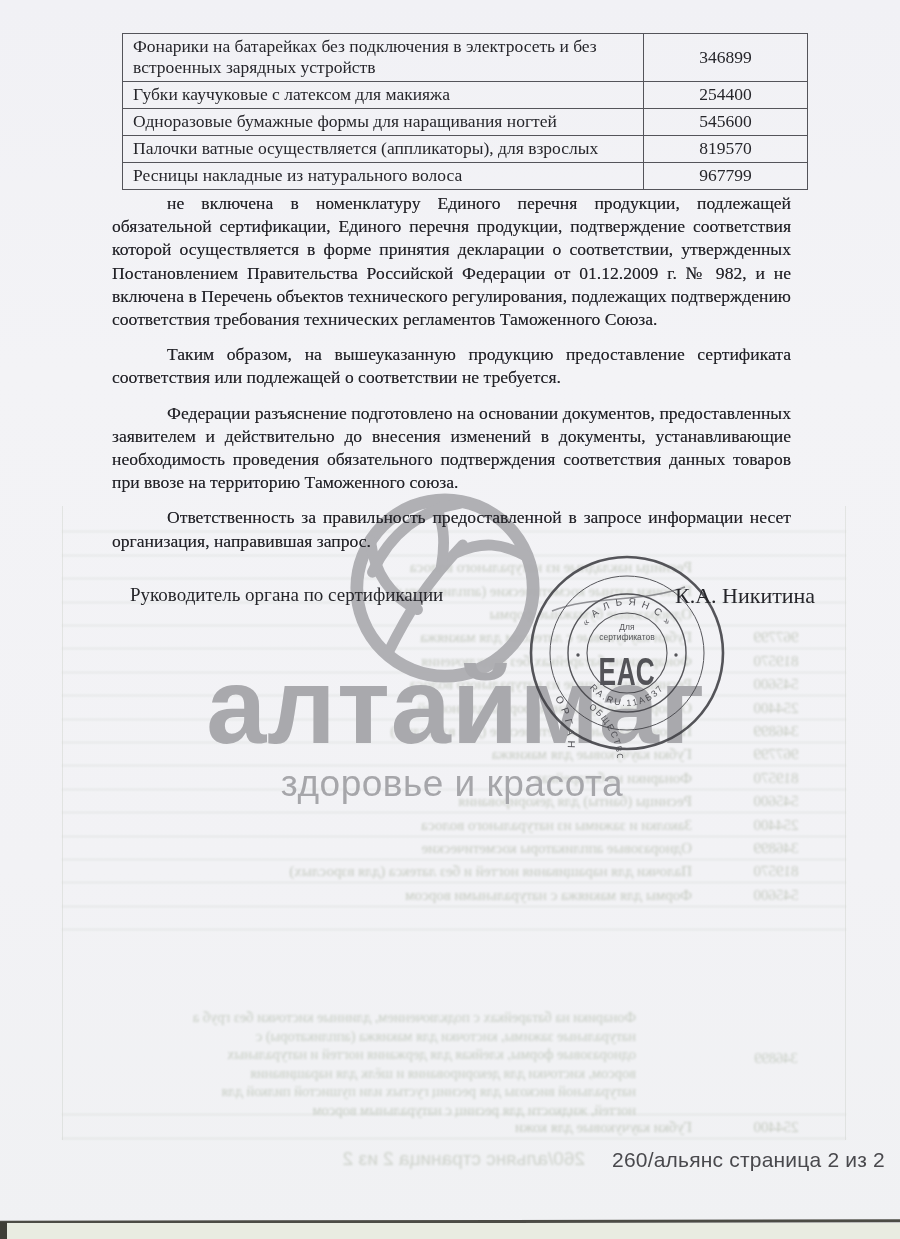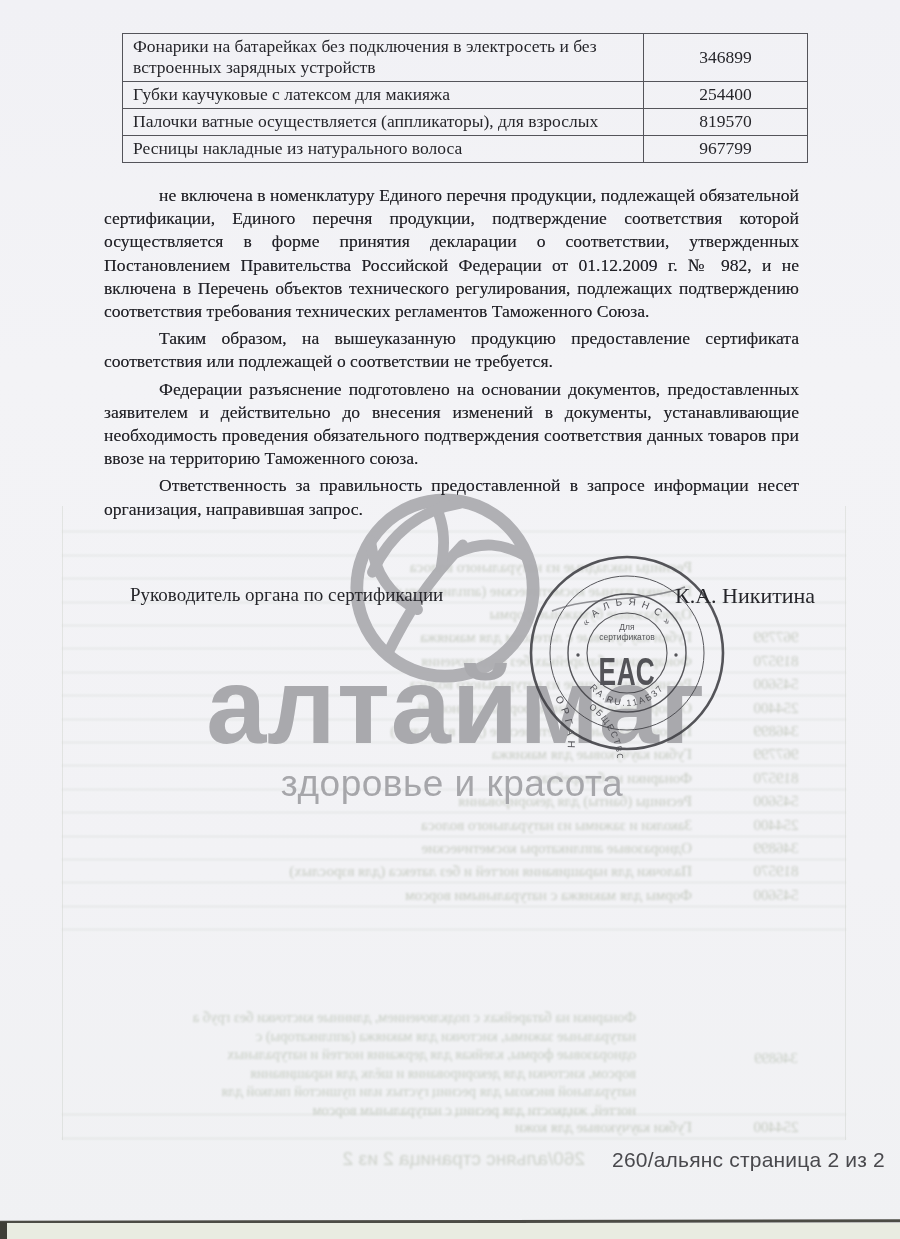--- a/index.html
+++ b/index.html
@@ -62,21 +62,21 @@
     border:1.4px solid #54545a;
     font-size:17.5px;line-height:21px;
     padding:2px 10px 3px 10px;vertical-align:middle;color:#26262b;
   }
   td.code-cell{width:143px;text-align:center;padding:2px 4px;}
   .body-text{
     position:absolute;left:100px;top:180px;width:703px;
     font-size:17.6px;line-height:23.2px;text-align:justify;color:#222227;
     text-shadow:0 0 .4px rgba(40,40,50,.55);
   }
-  .body-text p{margin:4px;text-indent:55px;}
+  .body-text p{margin:12px;text-indent:55px;}
   .sig-block{position:absolute;left:130px;top:582px;z-index:5;font-size:19px;line-height:26px;color:#26262b;text-align:center;}
   .sig-name{position:absolute;left:675px;top:583px;z-index:5;font-size:22px;color:#26262b;}
   .footer-note{
     position:absolute;left:612px;top:1148px;z-index:3;
     font-family:"Liberation Sans","DejaVu Sans",sans-serif;
     font-size:21px;color:#49494d;letter-spacing:.2px;
   }
   
   .stamp{position:absolute;left:522px;top:548px;z-index:4;opacity:.88;}
   
@@ -201,20 +201,24 @@
 
     <table class="doc-table">
       <tbody>
         <tr>
           <td>Фонарики на батарейках без подключения в электросеть и без встроенных зарядных устройств</td>
           <td class="code-cell">346899</td>
         </tr>
         <tr>
           <td>Губки каучуковые с латексом для макияжа</td>
           <td class="code-cell">254400</td>
+        </tr>
+        <tr>
+          <td>Одноразовые бумажные формы для наращивания ногтей</td>
+          <td class="code-cell">545600</td>
         </tr>
         <tr>
           <td>Палочки ватные осуществляется (аппликаторы), для взрослых</td>
           <td class="code-cell">819570</td>
         </tr>
         <tr>
           <td>Ресницы накладные из натурального волоса</td>
           <td class="code-cell">967799</td>
         </tr>
       </tbody>

